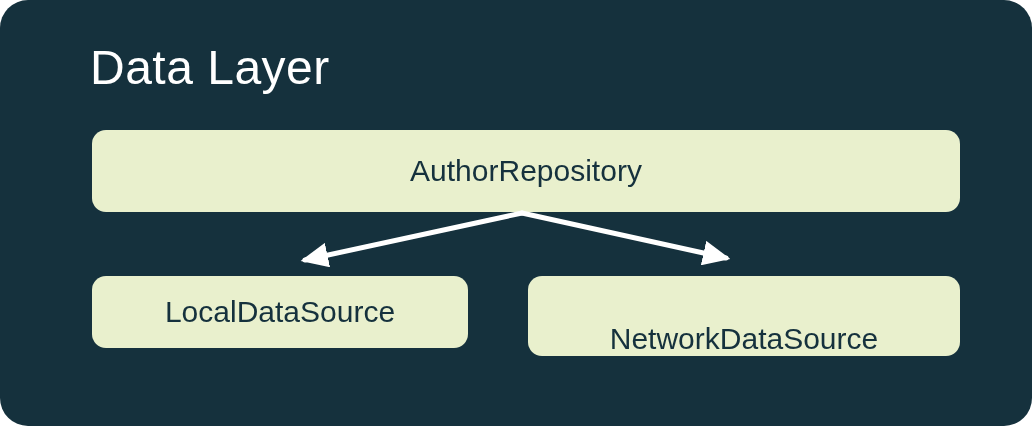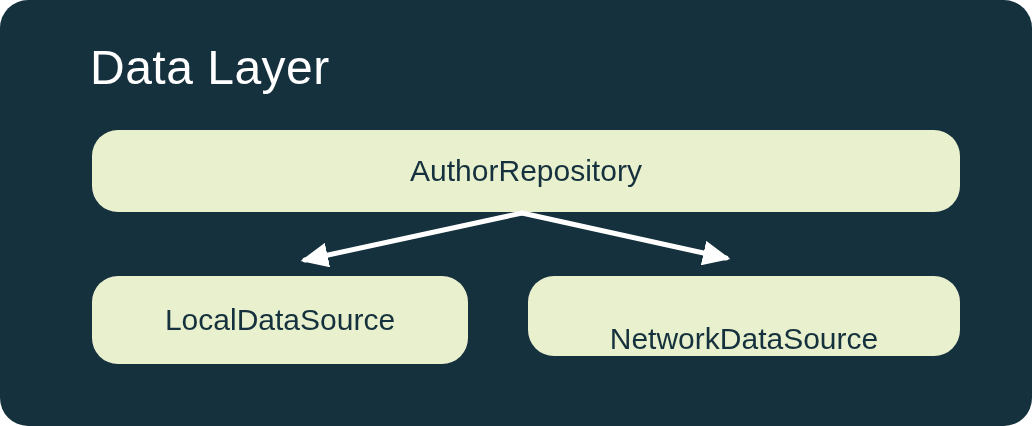--- a/index.html
+++ b/index.html
@@ -32,39 +32,39 @@
     left: 90px;
     top: 40px;
     font-size: 48px;
     font-weight: 400;
     letter-spacing: 0.5px;
     color: var(--title-text);
   }
   .node {
     position: absolute;
     background: var(--node-bg);
-    border-radius: 26px;
+    border-radius: 14px;
     display: flex;
     align-items: center;
     justify-content: center;
     color: var(--node-text);
     font-size: 30px;
     font-weight: 400;
   }
   .node-author-repository {
     left: 92px;
     top: 130px;
     width: 868px;
     height: 82px;
   }
   .node-local-data-source {
     left: 92px;
     top: 276px;
     width: 376px;
-    height: 88px;
+    height: 72px;
     align-items: center;
   }
   .node-network-data-source {
     left: 528px;
     top: 276px;
     width: 432px;
     height: 80px;
     align-items: flex-end;
   }
   .arrow-layer {

